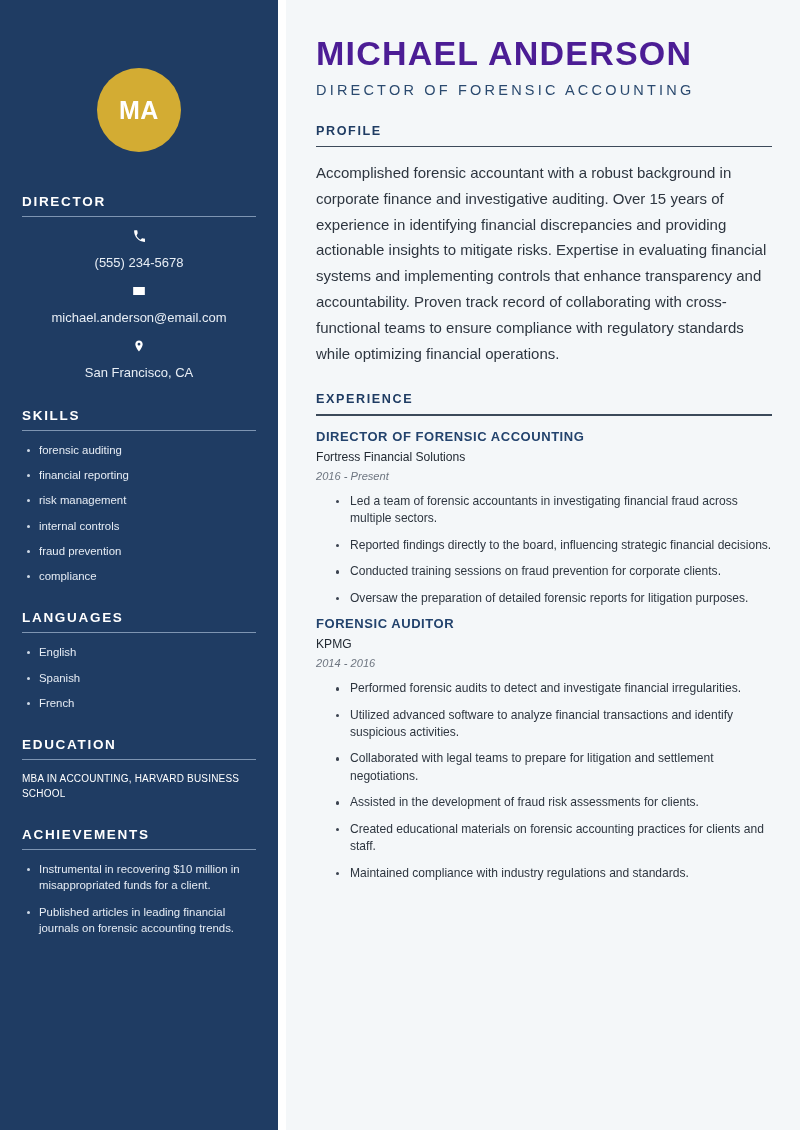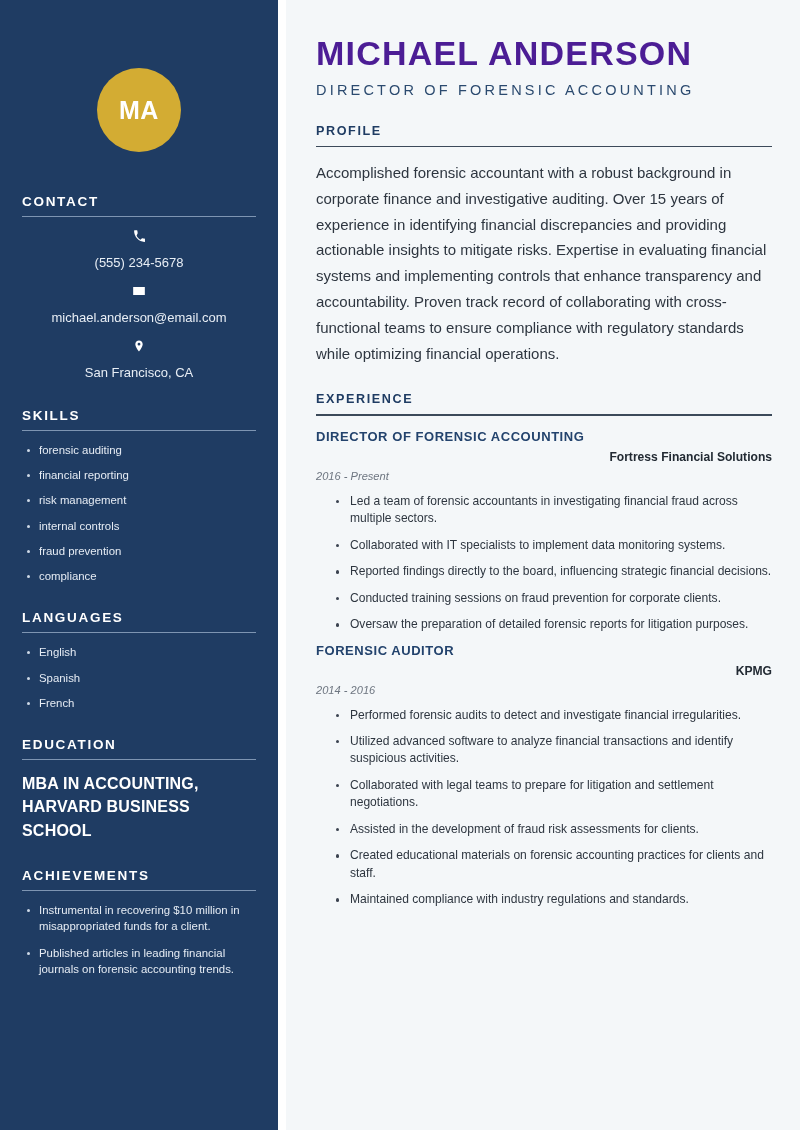--- a/index.html
+++ b/index.html
@@ -100,22 +100,22 @@
     position: absolute;
     left: 5px;
     top: 6px;
     width: 3px;
     height: 3px;
     border-radius: 50%;
     background: #cdd8e6;
   }
 
   .edu-item {
-    font-size: 16px;
-    font-weight: bold;
+    font-size: 10px;
+    font-weight: normal;
     line-height: 1.45;
     color: #ffffff;
     letter-spacing: .2px;
   }
 
   ul.ach-list li {
     margin-bottom: 11px;
     line-height: 1.4;
   }
 
@@ -170,24 +170,23 @@
 
   .exp-role {
     font-size: 13px;
     font-weight: bold;
     color: #23436d;
     letter-spacing: .55px;
     margin-bottom: 6px;
   }
   .exp-company {
     font-size: 12.1px;
-    font-weight: bold;
+    font-weight: normal;
     color: #222a33;
     margin-bottom: 6px;
-    text-align: right;
   }
   .exp-dates {
     font-size: 11.1px;
     font-style: italic;
     color: #6e7681;
     margin-bottom: 11px;
   }
 
   ul.exp-list { list-style: none; padding-left: 18px; }
   ul.exp-list li {
@@ -214,21 +213,21 @@
 
 <div class="page">
 
   <aside class="sidebar">
 
     <div class="avatar-wrap">
       <div class="avatar">MA</div>
     </div>
 
     <section class="side-section">
-      <div class="side-heading">CONTACT</div>
+      <div class="side-heading">DIRECTOR</div>
       <div class="side-rule"></div>
 
       <div class="contact-row">
         <span class="ico">
           <svg width="13" height="13" viewBox="0 0 24 24" fill="#ffffff">
             <path d="M6.6 10.8c1.6 3.1 4.1 5.6 7.2 7.2l2.4-2.4c.3-.3.7-.4 1.1-.3 1.2.4 2.5.6 3.8.6.6 0 1 .4 1 1V21c0 .6-.4 1-1 1C11.1 22 2 12.9 2 1.6c0-.6.4-1 1-1h4.1c.6 0 1 .4 1 1 0 1.3.2 2.6.6 3.8.1.4 0 .8-.3 1.1L6.6 10.8z"></path>
           </svg>
         </span>
         <span>(555) 234-5678</span>
       </div>
@@ -308,21 +307,20 @@
     <section class="main-section">
       <div class="main-heading">EXPERIENCE</div>
       <div class="main-rule"></div>
 
       <div class="exp-entry">
         <div class="exp-role">DIRECTOR OF FORENSIC ACCOUNTING</div>
         <div class="exp-company">Fortress Financial Solutions</div>
         <div class="exp-dates">2016 - Present</div>
         <ul class="exp-list">
           <li>Led a team of forensic accountants in investigating financial fraud across multiple sectors.</li>
-          <li>Collaborated with IT specialists to implement data monitoring systems.</li>
           <li>Reported findings directly to the board, influencing strategic financial decisions.</li>
           <li>Conducted training sessions on fraud prevention for corporate clients.</li>
           <li>Oversaw the preparation of detailed forensic reports for litigation purposes.</li>
         </ul>
       </div>
 
       <div class="exp-entry">
         <div class="exp-role">FORENSIC AUDITOR</div>
         <div class="exp-company">KPMG</div>
         <div class="exp-dates">2014 - 2016</div>

